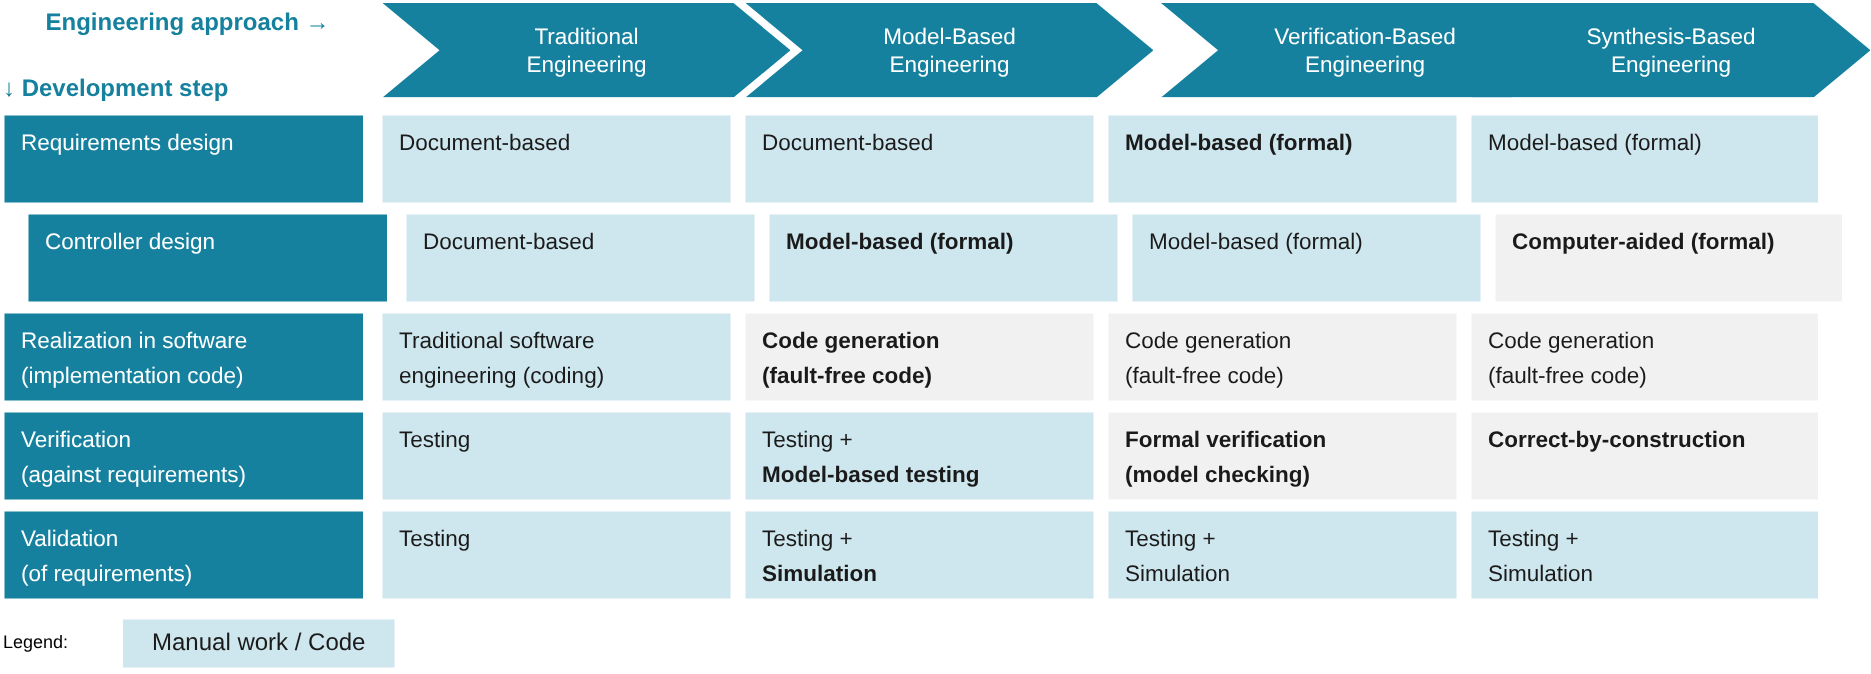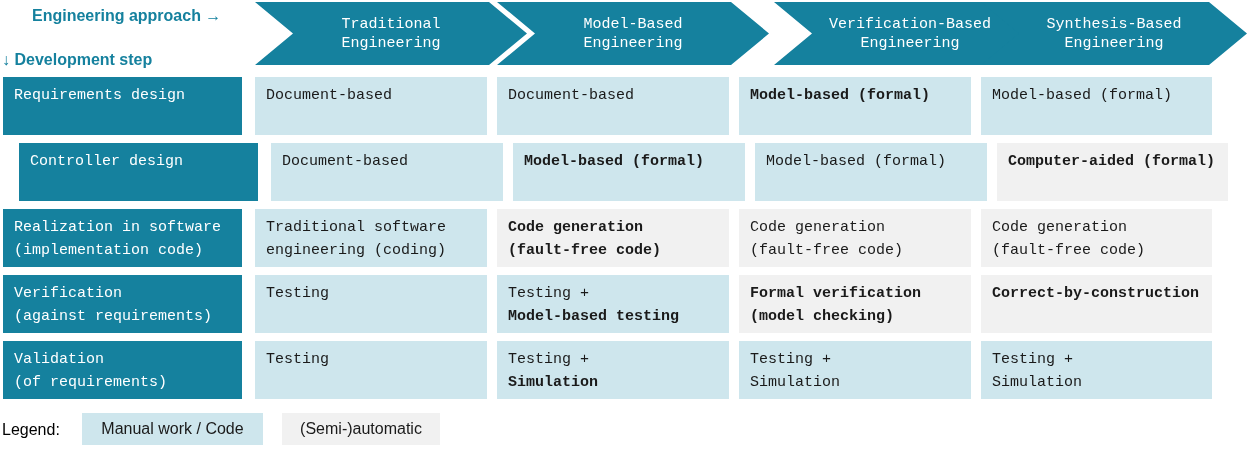--- a/index.html
+++ b/index.html
@@ -7,22 +7,22 @@
     --manual-cell:#CEE6ED;
     --auto-cell:#F1F1F1;
     --cell-text:#1A1A1A;
     --header-text:#FFFFFF;
   }
   *{box-sizing:border-box;margin:0;padding:0;}
   body{background:#fff;font-family:"Liberation Sans","DejaVu Sans",sans-serif;}
   .canvas{position:relative;width:1247px;height:449px;background:#fff;overflow:hidden;}
 
   
-  .approach-label{position:absolute;left:0;top:7px;width:250px;text-align:left;
-    font-size:16px;font-weight:bold;color:var(--teal);margin-left:32px;}
+  .approach-label{position:absolute;left:0;top:7px;width:250px;text-align:center;
+    font-size:16px;font-weight:bold;color:var(--teal);}
   .step-label{position:absolute;left:2px;top:51px;font-size:16px;font-weight:bold;color:var(--teal);}
 
   
   .chev{position:absolute;top:2px;height:63px;background:var(--teal);
     clip-path:polygon(0 0, calc(100% - 38px) 0, 100% 50%, calc(100% - 38px) 100%, 0 100%, 38px 50%);
     display:flex;align-items:center;justify-content:center;text-align:center;
     color:var(--header-text);font-size:15px;line-height:19px;}
   .chev-0{left:255px;width:272px;}
   .chev-1{left:497px;width:272px;}
   .chev-2{left:774px;width:272px;}
@@ -32,25 +32,25 @@
   .rowlabel,.cell{position:absolute;height:58px;padding:7px 11px;font-size:15px;line-height:23px;}
   .rowlabel{left:3px;width:239px;background:var(--teal);color:var(--header-text);}
   .cell{color:var(--cell-text);}
   .manual{background:var(--manual-cell);}
   .auto{background:var(--auto-cell);}
   .r0{top:77px;}.r1{top:143px;margin-left:16px;}.r2{top:209px;}.r3{top:275px;}.r4{top:341px;}
   .c1{left:255px;width:232px;}
   .c2{left:497px;width:232px;}
   .c3{left:739px;width:232px;}
   .c4{left:981px;width:231px;}
-  .ln{display:block;font-family:Liberation Mono, monospace;}
+  .ln{display:block;}
   .b{font-weight:bold;}
 
   
-  .legend-label{position:absolute;left:2px;top:421px;font-size:16px;color:#000;}
+  .legend-label{position:absolute;left:2px;top:421px;font-size:12px;color:#000;}
   .legend-box{position:absolute;top:413px;height:32px;display:flex;align-items:center;
     justify-content:center;font-size:16px;color:var(--cell-text);}
   .legend-manual{left:82px;width:181px;background:var(--manual-cell);}
   .legend-auto{left:282px;width:158px;background:var(--auto-cell);}
 </style>
 </head>
 <body>
 
 <div class="canvas">
 
@@ -169,15 +169,14 @@
     <span class="ln">Testing +</span>
     <span class="ln">Simulation</span>
   </div>
   <div class="cell manual r4 c4">
     <span class="ln">Testing +</span>
     <span class="ln">Simulation</span>
   </div>
 
   <div class="legend-label">Legend:</div>
   <div class="legend-box legend-manual">Manual work / Code</div>
-  <div class="legend-box legend-auto">(Semi-)automatic</div>
 
 </div>
 
 </body></html>

